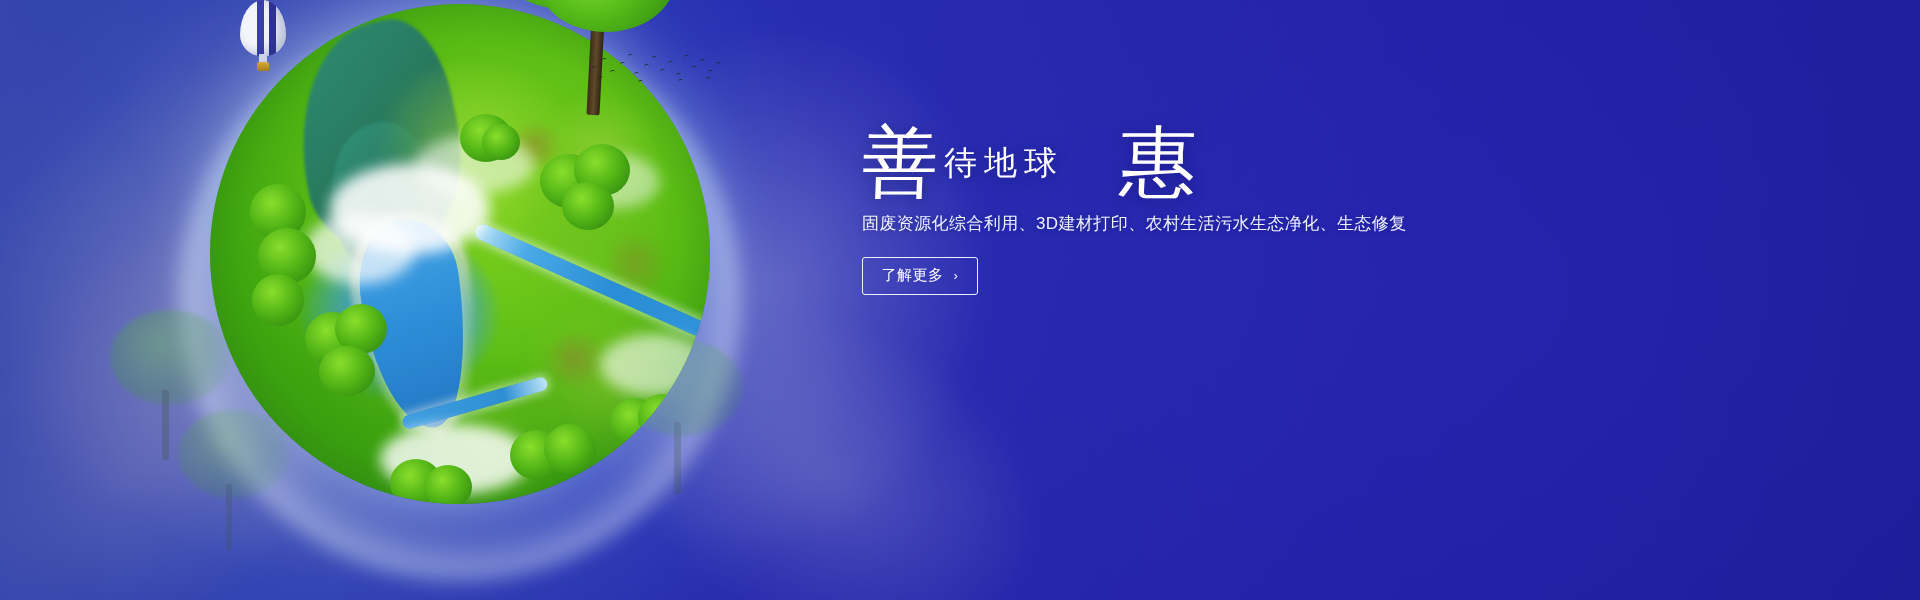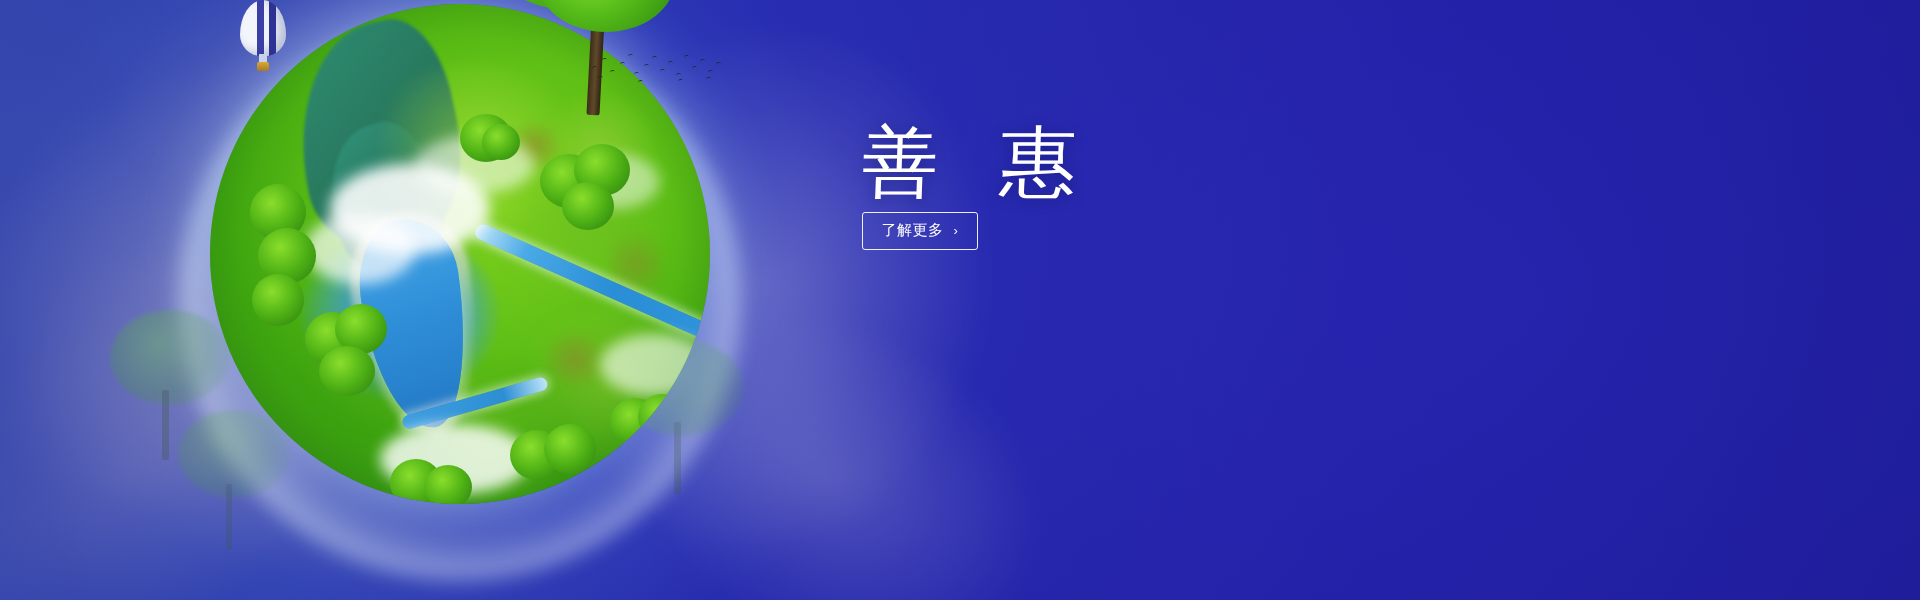--- a/index.html
+++ b/index.html
@@ -376,27 +376,29 @@
       <span style="left:48px;top:28px;"></span>
     <span style="left:88px;top:27px;"></span>
       <span style="left:116px;top:25px;"></span>
   </div>
 
   <div class="copy">
 
     <h1 class="headline">
       <span class="hl-group">
         <span class="hl-big">善</span>
+        <span class="hl-small">待地球</span>
       </span>
       <span class="hl-gap"></span>
       <span class="hl-group">
         <span class="hl-big">惠</span>
       </span>
     </h1>
 
+    <p class="desc">固废资源化综合利用、3D建材打印、农村生活污水生态净化、生态修复</p>
 
     <button class="cta" type="button">
       <span>了解更多</span>
       <span class="chev">›</span>
     </button>
 
   </div>
 </div>
 
 </body></html>

